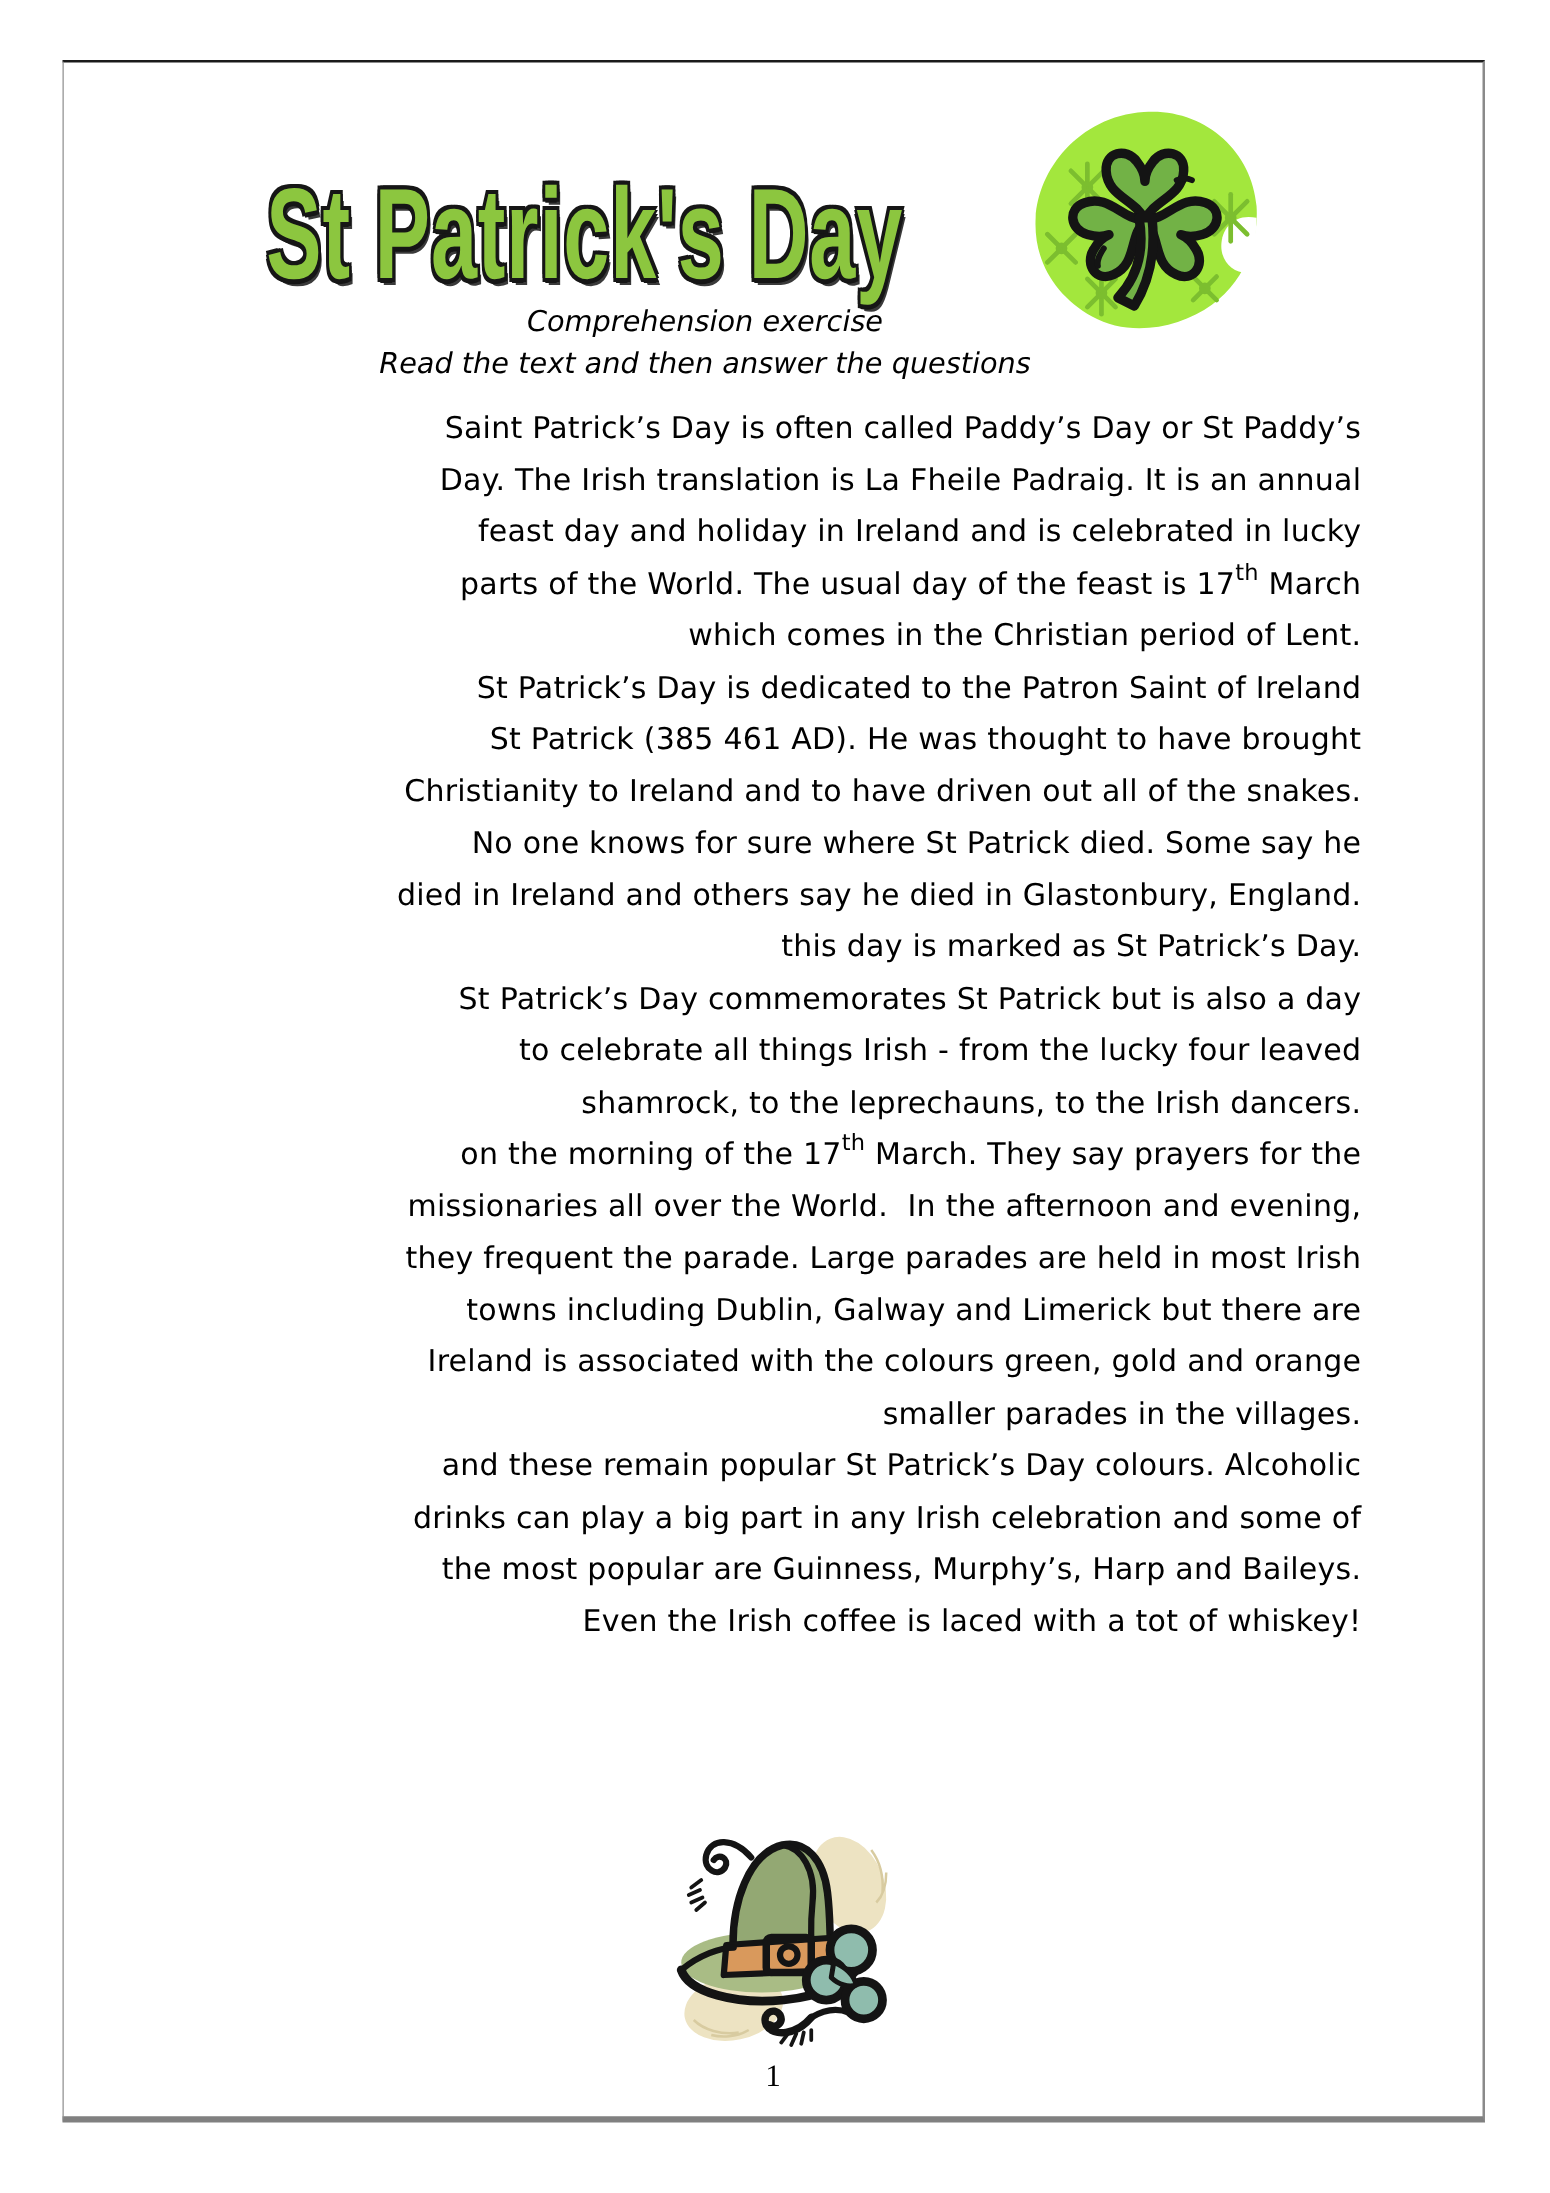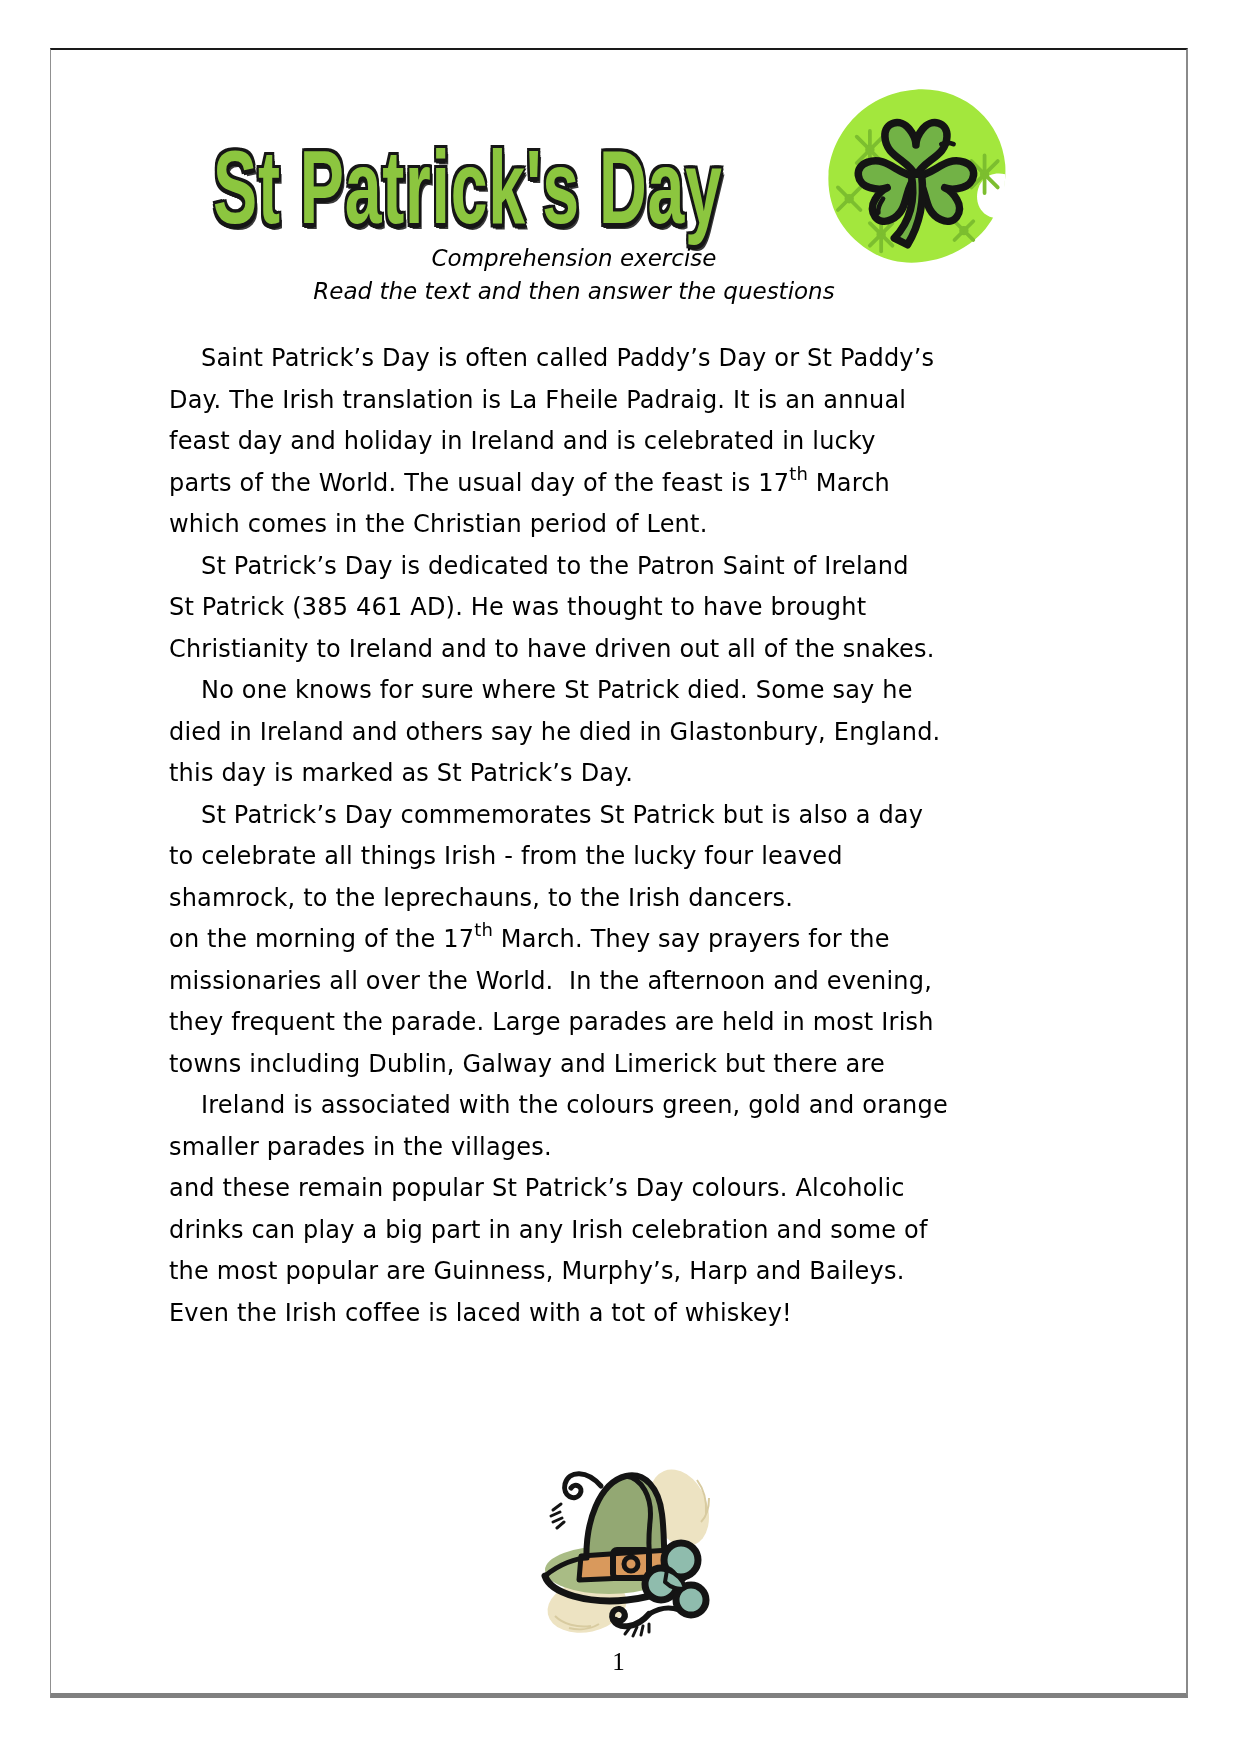--- a/index.html
+++ b/index.html
@@ -56,35 +56,36 @@
   .shamrock-badge {
     position: absolute;
     left: 768px;
     top: 34px;
     width: 192px;
     height: 188px;
   }
   
   .subtitle {
     position: absolute;
-    left: 128px;
+    left: 118px;
     top: 192px;
     width: 790px;
     text-align: center;
     font-style: italic;
     font-size: 23px;
     line-height: 33px;
     white-space: nowrap;
   }
   
   .article {
     position: absolute;
     left: 118px;
-    top: 288px;
+    top: 272px;
     width: 920px;
+    text-align: right;
   }
   .line {
     display: block;
     white-space: pre;
     font-size: 24px;
     line-height: 41.5px;
     letter-spacing: 0.2px;
   }
   .indent { text-indent: 32px; }
   .line sup {

